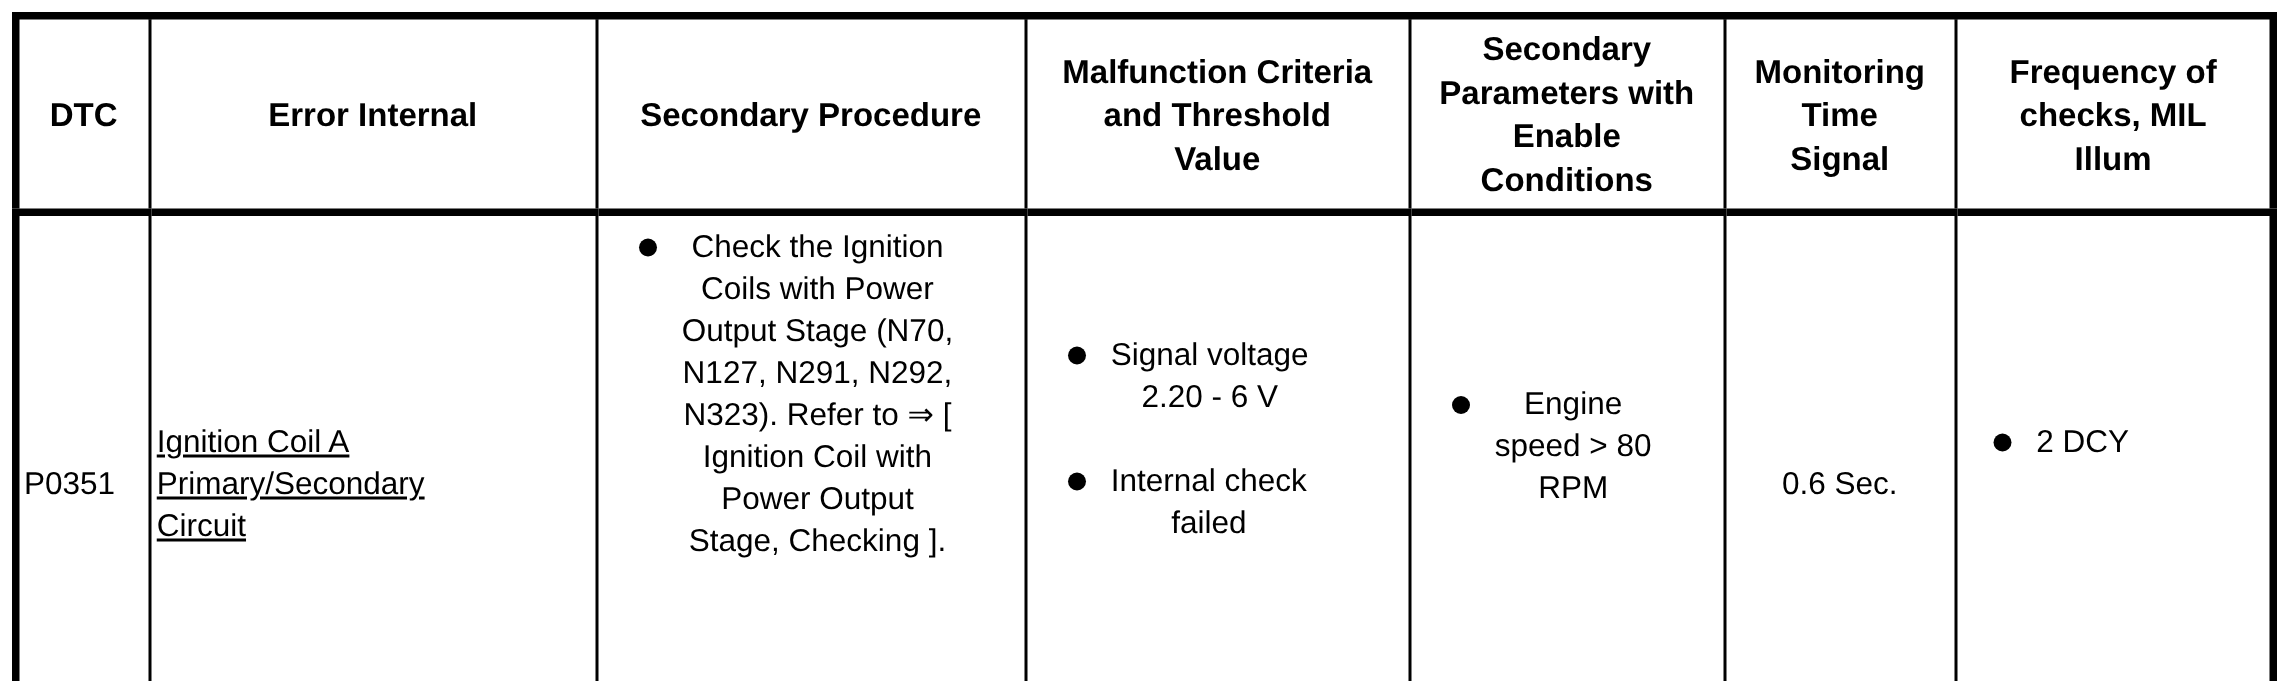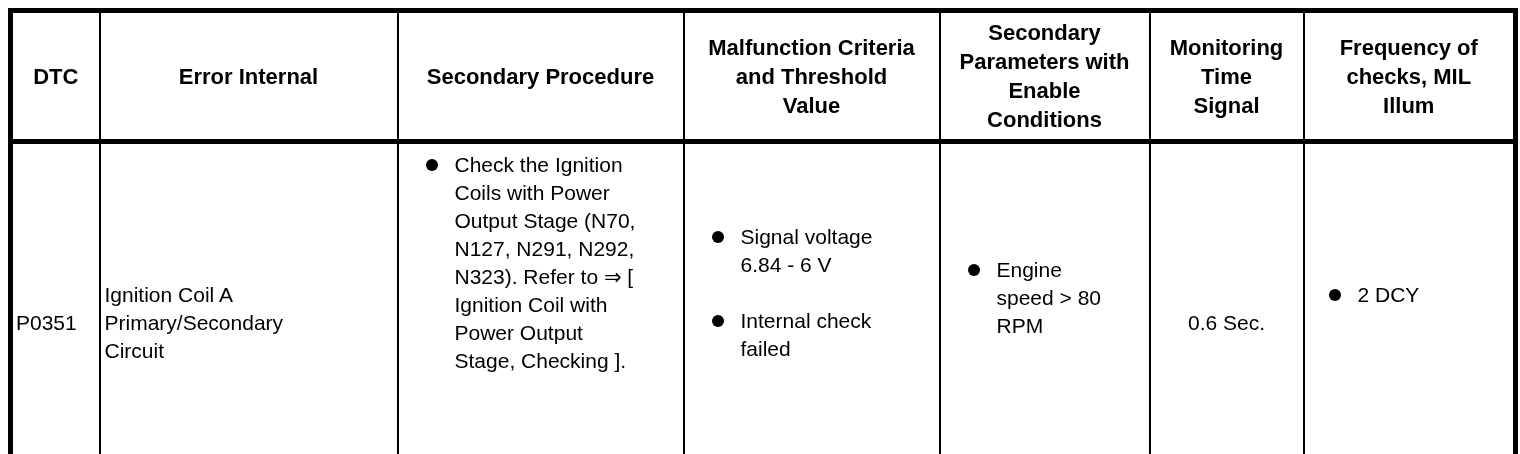--- a/index.html
+++ b/index.html
@@ -47,42 +47,42 @@
   tbody td {
     height: 298px;
     font-size: 21px;
     line-height: 28px;
     vertical-align: middle;
     text-align: left;
     font-weight: normal;
   }
   .td-dtc { padding-left: 3px; }
   .td-err { padding-left: 4px; }
-  .err-text { white-space: pre-line; }
+  .err-text { white-space: pre-line; text-decoration: underline; }
   .td-diag { vertical-align: top; padding-top: 7px; }
   .td-malf { padding-bottom: 60px; }
   .td-sec  { padding-bottom: 50px; }
   .td-mon  { text-align: center; }
   .td-freq { padding-bottom: 56px; }
   .bullet-list {
     display: flex;
     flex-direction: column;
     gap: 28px;
   }
   .bullet-item { display: flex; align-items: flex-start; }
   .bullet {
     flex: none;
     width: 12px;
     height: 12px;
     border-radius: 50%;
     background: #000000;
     margin: 8px 17px 0 27px;
   }
   .td-freq .bullet { margin-left: 24px; }
-  .btext { white-space: pre-line; }
+  .btext { white-space: pre-line; text-align: center; }
 </style>
 </head>
 <body>
 
 <div class="page">
   <table class="dtc-table">
     <colgroup>
       <col style="width:89px">
       <col style="width:298px">
       <col style="width:286px">
@@ -134,21 +134,21 @@
 Power Output
 Stage, Checking ].</span>
             </div>
           </div>
         </td>
         <td class="td-malf">
           <div class="bullet-list">
             <div class="bullet-item">
               <span class="bullet"></span>
               <span class="btext">Signal voltage
-6.84 - 6 V</span>
+2.20 - 6 V</span>
             </div>
             <div class="bullet-item">
               <span class="bullet"></span>
               <span class="btext">Internal check
 failed</span>
             </div>
           </div>
         </td>
         <td class="td-sec">
           <div class="bullet-list">

